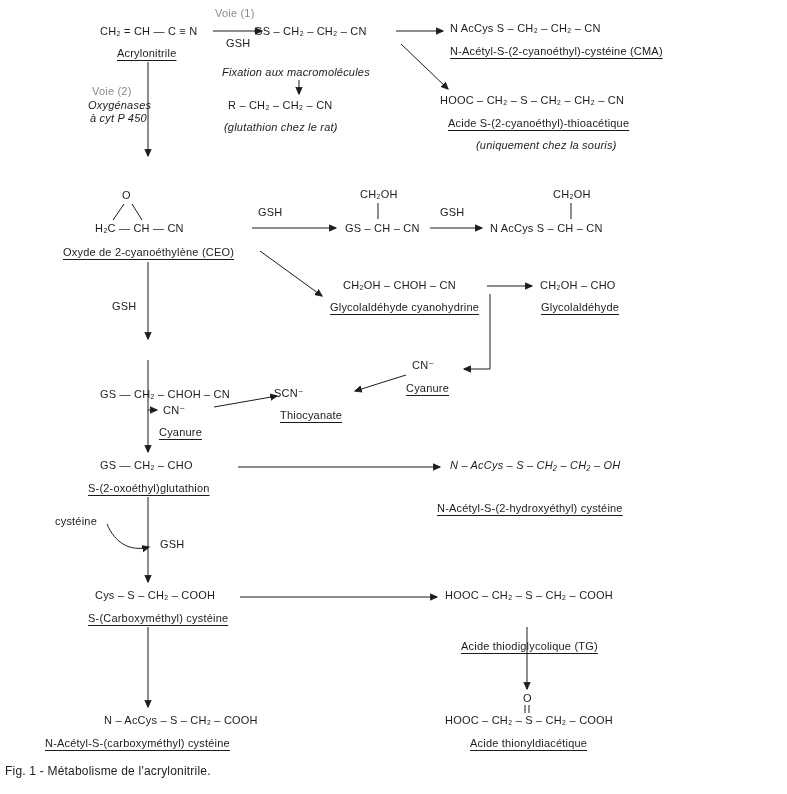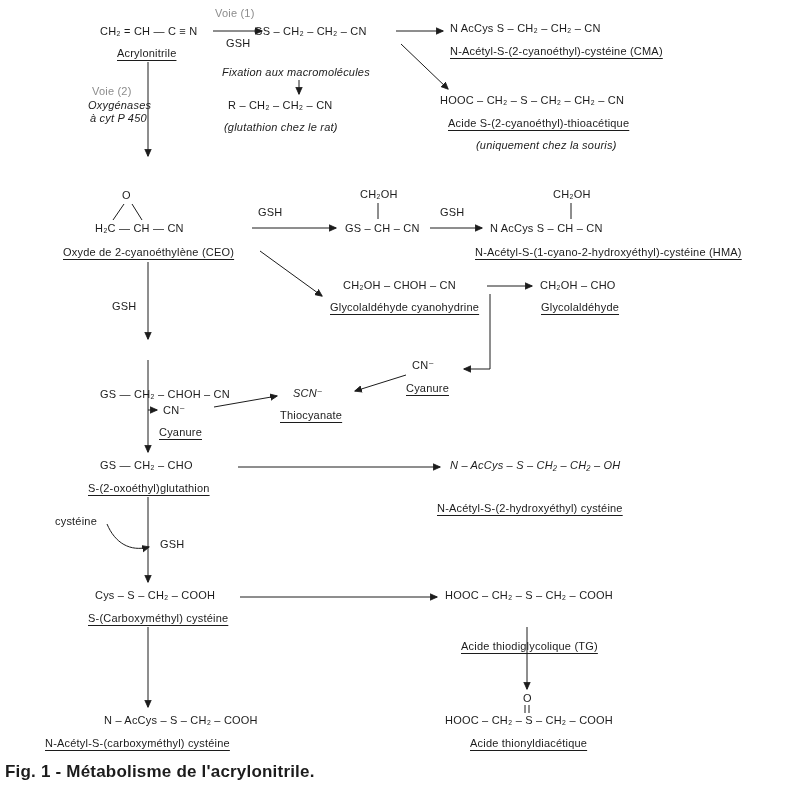--- a/index.html
+++ b/index.html
@@ -5,21 +5,21 @@
   html,body{margin:0;padding:0;background:#ffffff;}
   #canvas{
     position:relative;width:787px;height:794px;background:#ffffff;
     font-family:"Liberation Sans","DejaVu Sans",sans-serif;
     color:#1c1c1c;overflow:hidden;
   }
   .t{position:absolute;font-size:11px;line-height:13px;white-space:nowrap;letter-spacing:0.2px;}
   .u{text-decoration:underline;text-underline-offset:3px;}
   .i{font-style:italic;}
   .g{color:#8c8c8c;}
-  .b{font-weight:bold;font-size:17px;}
+  .b{font-weight:normal;font-size:12px;}
   svg.arrows{position:absolute;left:0;top:0;}
   svg.arrows line, svg.arrows path{stroke:#1c1c1c;stroke-width:1;}
 </style>
 </head>
 <body>
 
 <div id="canvas">
 
   <svg class="arrows" width="787" height="794">
     <defs>
@@ -80,33 +80,32 @@
   <div class="t" style="left:95px;top:222px;">H₂C — CH — CN</div>
   <div class="t u" style="left:63px;top:246px;">Oxyde de 2-cyanoéthylène (CEO)</div>
 
   <div class="t" style="left:258px;top:206px;">GSH</div>
   <div class="t" style="left:360px;top:188px;">CH₂OH</div>
   <div class="t" style="left:345px;top:222px;">GS – CH – CN</div>
   <div class="t" style="left:440px;top:206px;">GSH</div>
 
   <div class="t" style="left:553px;top:188px;">CH₂OH</div>
   <div class="t" style="left:490px;top:222px;">N AcCys S – CH – CN</div>
-  <div class="t u" style="left:475px;top:246px;">N-Acétyl-S-(1-cyano-2-hydroxyéthyl)-cystéine (HMA)</div>
 
   <div class="t" style="left:343px;top:279px;">CH₂OH – CHOH – CN</div>
   <div class="t u" style="left:330px;top:301px;">Glycolaldéhyde cyanohydrine</div>
   <div class="t" style="left:540px;top:279px;">CH₂OH – CHO</div>
   <div class="t u" style="left:541px;top:301px;">Glycolaldéhyde</div>
 
   <div class="t" style="left:112px;top:300px;">GSH</div>
   <div class="t" style="left:100px;top:344px;margin-top:44px;">GS — CH₂ – CHOH – CN</div>
 
   <div class="t" style="left:412px;top:359px;">CN⁻</div>
   <div class="t u" style="left:406px;top:382px;">Cyanure</div>
-  <div class="t" style="left:293px;top:387px;font-style:italic;">SCN⁻</div>
+  <div class="t" style="left:274px;top:387px;">SCN⁻</div>
   <div class="t u" style="left:280px;top:409px;">Thiocyanate</div>
   <div class="t" style="left:163px;top:404px;">CN⁻</div>
   <div class="t u" style="left:159px;top:426px;">Cyanure</div>
 
   <div class="t" style="left:100px;top:459px;">GS — CH₂ – CHO</div>
   <div class="t u" style="left:88px;top:482px;">S-(2-oxoéthyl)glutathion</div>
   <div class="t" style="left:450px;top:459px;font-style:italic;">N – AcCys – S – CH₂ – CH₂ – OH</div>
   <div class="t u" style="left:437px;top:482px;margin-top:20px;">N-Acétyl-S-(2-hydroxyéthyl) cystéine</div>
 
   <div class="t" style="left:55px;top:515px;">cystéine</div>

